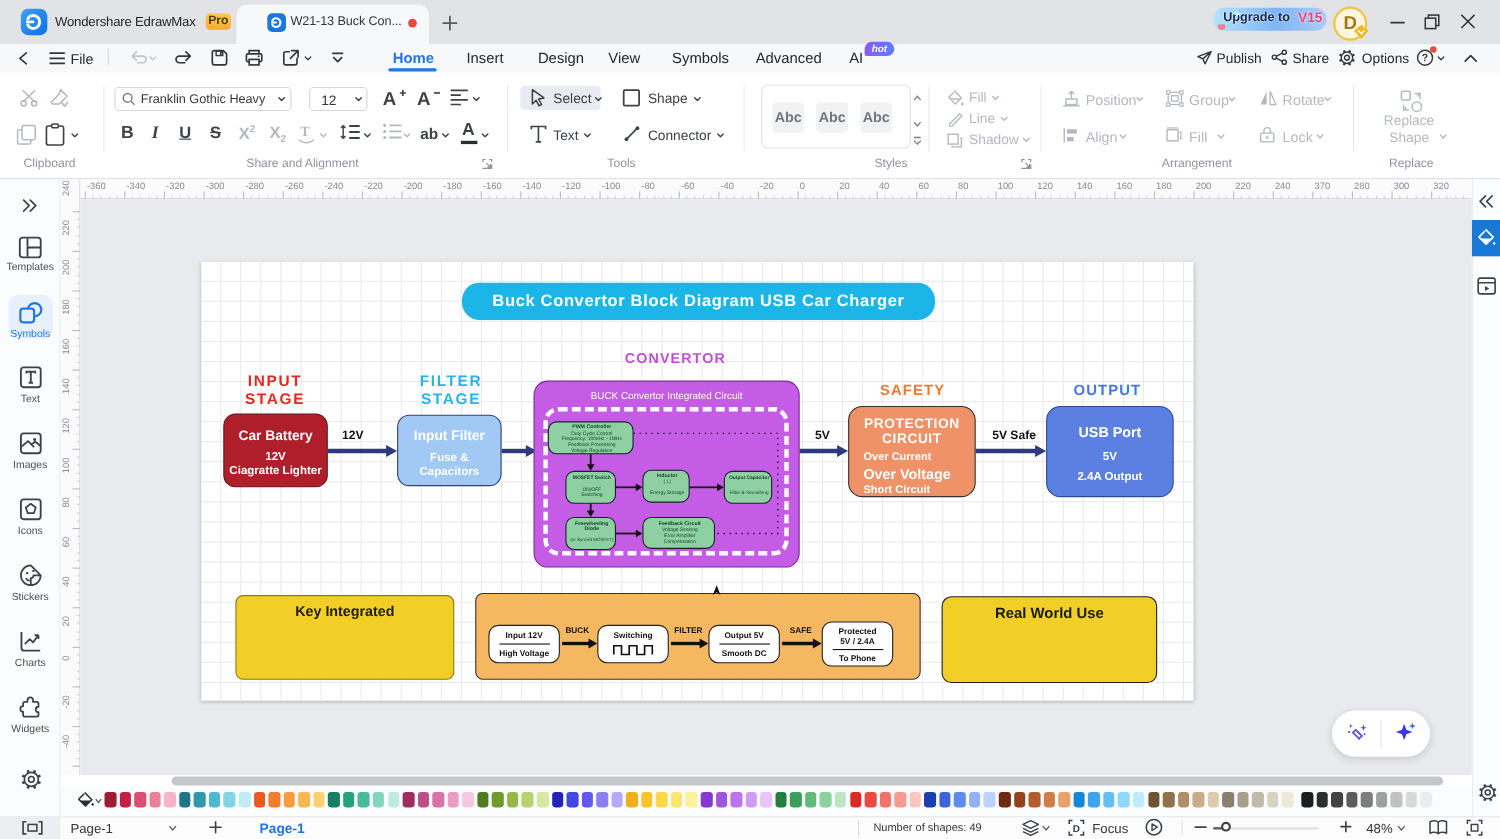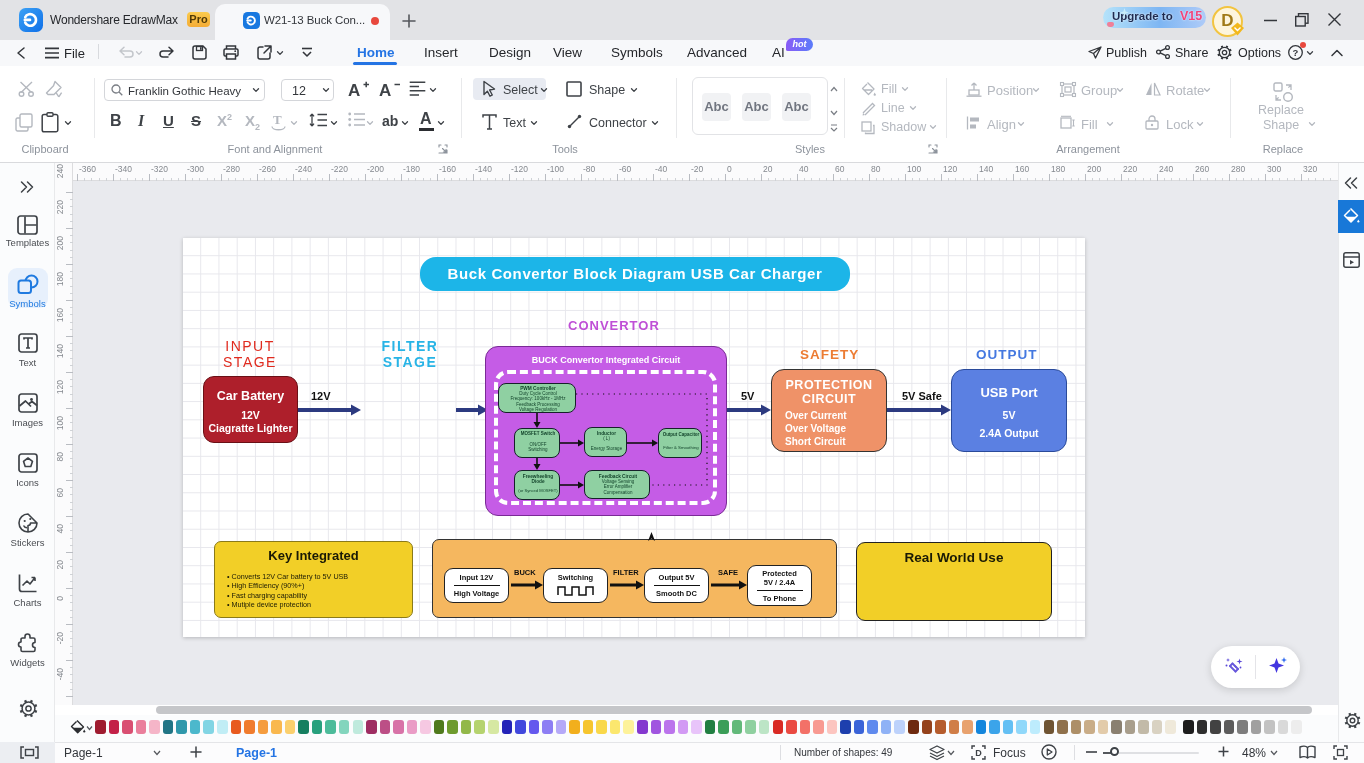--- a/index.html
+++ b/index.html
@@ -228,21 +228,21 @@
   </svg>
 <div class="a" style="left:382px;top:113px;font-size:14px;font-weight:bold;color:#3e4247">ab</div>
 <svg class="a" style="left:401px;top:119px" width="8" height="8">
     <path d="M1.5 2.8 L4 5.4 L6.5 2.8" stroke="#3e4247" stroke-width="1.3" fill="none" stroke-linecap="round" stroke-linejoin="round"></path>
   </svg>
 <div class="a" style="left:420px;top:110px;font-size:16px;font-weight:bold;color:#3e4247">A</div>
 <div class="a" style="left:419px;top:128px;width:15px;height:3.2px;background:#2b2d31"></div>
 <svg class="a" style="left:437px;top:119px" width="8" height="8">
     <path d="M1.5 2.8 L4 5.4 L6.5 2.8" stroke="#3e4247" stroke-width="1.3" fill="none" stroke-linecap="round" stroke-linejoin="round"></path>
   </svg>
-<div class="a lbl" style="left:200px;top:143px;width:150px">Font and Alignment</div>
+<div class="a lbl" style="left:200px;top:143px;width:150px">Share and Alignment</div>
 <svg class="a" style="left:438px;top:144px" width="10" height="10">
     <path d="M1 3 L1 1 L3 1 M9 3 L9 1 L7 1 M1 9 L5 9 M9 6 L9 9 L6 9 M4.5 4.5 L8 8 M8 8 L8 5.4 M8 8 L5.4 8" stroke="#8d939c" stroke-width="1.1" fill="none" stroke-linecap="round"></path>
   </svg>
 <div class="a" style="left:473px;top:78px;width:73px;height:22px;background:#e8ebf2;border-radius:4px"></div>
 <svg class="a" style="left:481px;top:80px" width="16" height="17">
     <path d="M3 1.5 L13.5 9 L8.6 10 L11.3 15 L9 16.2 L6.4 11.2 L3 14.5 Z" stroke="#3e4247" stroke-width="1.4" fill="none" stroke-linejoin="round"></path>
   </svg>
 <div class="a rtxt" style="left:503px;top:83px">Select</div>
 <svg class="a" style="left:540px;top:86px" width="8" height="8">
     <path d="M1.5 2.8 L4 5.4 L6.5 2.8" stroke="#3e4247" stroke-width="1.3" fill="none" stroke-linecap="round" stroke-linejoin="round"></path>
@@ -655,21 +655,21 @@
 <div class="a" style="left:1164.2px;top:178px;width:1px;height:3px;background:#cfd2d6"></div>
 <div class="a" style="left:1171.4px;top:178px;width:1px;height:3px;background:#cfd2d6"></div>
 <div class="a" style="left:1178.6px;top:178px;width:1px;height:3px;background:#cfd2d6"></div>
 <div class="a" style="left:1185.8px;top:178px;width:1px;height:3px;background:#cfd2d6"></div>
 <div class="a" style="left:1159.0px;top:164px;font-size:8.5px;color:#85898f">240</div>
 <div class="a" style="left:1193.0px;top:174px;width:1px;height:7px;background:#b9bcc2"></div>
 <div class="a" style="left:1200.2px;top:178px;width:1px;height:3px;background:#cfd2d6"></div>
 <div class="a" style="left:1207.4px;top:178px;width:1px;height:3px;background:#cfd2d6"></div>
 <div class="a" style="left:1214.6px;top:178px;width:1px;height:3px;background:#cfd2d6"></div>
 <div class="a" style="left:1221.8px;top:178px;width:1px;height:3px;background:#cfd2d6"></div>
-<div class="a" style="left:1195.0px;top:164px;font-size:8.5px;color:#85898f">260</div>
+<div class="a" style="left:1195.0px;top:164px;font-size:8.5px;color:#85898f">370</div>
 <div class="a" style="left:1229.0px;top:174px;width:1px;height:7px;background:#b9bcc2"></div>
 <div class="a" style="left:1236.2px;top:178px;width:1px;height:3px;background:#cfd2d6"></div>
 <div class="a" style="left:1243.4px;top:178px;width:1px;height:3px;background:#cfd2d6"></div>
 <div class="a" style="left:1250.6px;top:178px;width:1px;height:3px;background:#cfd2d6"></div>
 <div class="a" style="left:1257.8px;top:178px;width:1px;height:3px;background:#cfd2d6"></div>
 <div class="a" style="left:1231.0px;top:164px;font-size:8.5px;color:#85898f">280</div>
 <div class="a" style="left:1265.0px;top:174px;width:1px;height:7px;background:#b9bcc2"></div>
 <div class="a" style="left:1272.2px;top:178px;width:1px;height:3px;background:#cfd2d6"></div>
 <div class="a" style="left:1279.4px;top:178px;width:1px;height:3px;background:#cfd2d6"></div>
 <div class="a" style="left:1286.6px;top:178px;width:1px;height:3px;background:#cfd2d6"></div>
@@ -764,50 +764,55 @@
 <div class="a" style="left:70px;top:674.4px;width:3px;height:1px;background:#cfd2d6"></div>
 <div class="a" style="left:70px;top:681.6px;width:3px;height:1px;background:#cfd2d6"></div>
 <div class="a" style="left:70px;top:688.8px;width:3px;height:1px;background:#cfd2d6"></div>
 <div class="a" style="left:56px;top:662.0px;font-size:8.5px;color:#85898f;transform:rotate(-90deg);transform-origin:0 0;white-space:nowrap;width:30px;text-align:right;display:block;line-height:9px"><span style="display:inline-block;transform:translateY(0)">-20</span></div>
 <div class="a" style="left:66px;top:696.0px;width:7px;height:1px;background:#b9bcc2"></div>
 <div class="a" style="left:56px;top:698.0px;font-size:8.5px;color:#85898f;transform:rotate(-90deg);transform-origin:0 0;white-space:nowrap;width:30px;text-align:right;display:block;line-height:9px"><span style="display:inline-block;transform:translateY(0)">-40</span></div>
 <div class="a" style="left:73px;top:181px;width:1265px;height:524px;background:#e9eaee;overflow:hidden" id="cv">
     <div class="a" style="left:110px;top:57px;width:902px;height:399px;background:#fff;box-shadow:0 1px 4px rgba(0,0,0,0.22);background-image:linear-gradient(#e7e7ec 1px,transparent 1px),linear-gradient(90deg,#e7e7ec 1px,transparent 1px);background-size:18.24px 18.24px;background-position:-1px -1px">
       <div class="a" style="left:237px;top:19px;width:430px;height:34px;background:#1cb5e8;border-radius:16px;color:#fff;font-weight:bold;font-size:15px;text-align:center;line-height:34px;letter-spacing:0.6px">Buck Convertor Block Diagram USB Car Charger</div>
       <div class="a" style="left:385px;top:80px;font-size:13px;font-weight:bold;color:#bf4fd6;letter-spacing:1px">CONVERTOR</div>
-      <div class="a" style="left:27px;top:100px;width:80px;text-align:center;font-size:14px;font-weight:normal;color:#e02a1e;letter-spacing:1.5px;line-height:16px">INPUT<br>STAGE</div>
+      <div class="a" style="left:27px;top:100px;width:80px;text-align:center;font-size:14px;font-weight:bold;color:#e02a1e;letter-spacing:1.5px;line-height:16px">INPUT<br>STAGE</div>
       <div class="a" style="left:187px;top:100px;width:80px;text-align:center;font-size:14px;font-weight:bold;color:#28b4e6;letter-spacing:1.5px;line-height:16px">FILTER<br>STAGE</div>
       <div class="a" style="left:617px;top:109px;font-size:13.5px;font-weight:bold;color:#ec7c33;letter-spacing:1px">SAFETY</div>
       <div class="a" style="left:793px;top:109px;font-size:13.5px;font-weight:bold;color:#4478e0;letter-spacing:1px">OUTPUT</div>
       <div class="a" style="left:20px;top:138px;width:95px;height:67px;background:#ae1f2b;border-radius:11px;border:1px solid #6a1016;color:#fff;text-align:center">
         <div style="font-size:12.5px;font-weight:bold;margin-top:12px">Car Battery</div>
         <div style="font-size:10.5px;font-weight:bold;margin-top:6px">12V</div>
         <div style="font-size:10.5px;font-weight:bold;margin-top:1px">Ciagratte Lighter</div>
       </div>
+      <div class="a" style="left:178px;top:139px;width:95px;height:65px;background:#a2c8f4;border-radius:11px;border:1px solid #2f3f7a;color:#fff;text-align:center">
+        <div style="font-size:12.5px;font-weight:bold;margin-top:11px">Input Filter</div>
+        <div style="font-size:10.5px;font-weight:bold;margin-top:7px">Fuse &amp;</div>
+        <div style="font-size:10.5px;font-weight:bold;margin-top:1px">Capacitors</div>
+      </div>
       <svg class="a" style="left:115px;top:166px" width="63" height="12">
         <path d="M0 6 L54 6" stroke="#2c3a80" stroke-width="4"></path>
         <path d="M53 0.5 L63 6 L53 11.5 Z" fill="#2c3a80"></path>
       </svg>
       <div class="a" style="left:128px;top:152px;font-size:11px;font-weight:bold;color:#111">12V</div>
       <svg class="a" style="left:273px;top:166px" width="32" height="12">
         <path d="M0 6 L23 6" stroke="#2c3a80" stroke-width="4"></path>
         <path d="M22 0.5 L32 6 L22 11.5 Z" fill="#2c3a80"></path>
       </svg>
       <svg class="a" style="left:544px;top:166px" width="44" height="12">
         <path d="M0 6 L35 6" stroke="#2c3a80" stroke-width="4"></path>
         <path d="M34 0.5 L44 6 L34 11.5 Z" fill="#2c3a80"></path>
       </svg>
       <div class="a" style="left:558px;top:152px;font-size:11px;font-weight:bold;color:#111">5V</div>
       <svg class="a" style="left:704px;top:166px" width="64" height="12">
         <path d="M0 6 L55 6" stroke="#2c3a80" stroke-width="4"></path>
         <path d="M54 0.5 L64 6 L54 11.5 Z" fill="#2c3a80"></path>
       </svg>
       <div class="a" style="left:719px;top:152px;font-size:11px;font-weight:bold;color:#111">5V Safe</div>
       <div class="a" style="left:302px;top:108px;width:242px;height:170px;background:#c55ce6;border-radius:13px;border:1px solid #7a2a96"></div>
-      <div class="a" style="left:302px;top:117px;width:242px;text-align:center;font-size:9px;font-weight:bold;color:#fff;letter-spacing:0px">BUCK Convertor Integrated Circuit</div>
+      <div class="a" style="left:302px;top:117px;width:242px;text-align:center;font-size:9px;font-weight:normal;color:#fff;letter-spacing:0px">BUCK Convertor Integrated Circuit</div>
       <div class="a" style="left:311px;top:132px;width:223px;height:135px;border:4px dashed #fff;border-radius:14px"></div>
       <div class="a" style="left:315px;top:145px;width:78px;height:30px;background:#8fd0a2;border:1px solid #17202a;border-radius:8px;overflow:hidden">
         <div style="width:156px;transform:scale(0.5);transform-origin:0 0;text-align:center;color:#14452c;padding-top:2px">
           <div style="font-size:9.5px;font-weight:bold;margin-top:1px;line-height:11px">PWM Controller</div>
           <div style="font-size:9px;font-weight:normal;margin-top:0px;line-height:10.4px">Duty Cycle Control</div>
           <div style="font-size:9px;font-weight:normal;margin-top:0px;line-height:10.4px">Frequency: 100kHz - 1MHz</div>
           <div style="font-size:9px;font-weight:normal;margin-top:0px;line-height:10.4px">Feedback Processing</div>
           <div style="font-size:9px;font-weight:normal;margin-top:0px;line-height:10.4px">Voltage Regulation</div>
         </div>
       </div>
@@ -866,31 +871,30 @@
         <path d="M0 4 L19 4" stroke="#111" stroke-width="1.6"></path>
         <path d="M18 0.5 L24 4 L18 7.5 Z" fill="#111"></path>
       </svg>
       <svg class="a" style="left:393px;top:155px" width="133" height="98">
         <path d="M0 1 L131 1 L131 92 L74 92" stroke="#111" stroke-width="1.2" stroke-dasharray="1.2,4.2" fill="none"></path>
       </svg>
       <div class="a" style="left:588px;top:131px;width:116px;height:83px;background:#ef9268;border:1px solid #333;border-radius:13px;color:#fff">
         <div style="text-align:center;font-size:12.5px;font-weight:bold;margin-top:8px;letter-spacing:0.5px">PROTECTION</div>
         <div style="text-align:center;font-size:12.5px;font-weight:bold;letter-spacing:0.5px">CIRCUIT</div>
         <div style="font-size:10px;font-weight:bold;margin:4px 0 0 13px">Over Current</div>
-        <div style="font-size:10px;font-weight:bold;margin:2px 0 0 13px">Over Voltage</div>
+        <div style="font-size:13px;font-weight:bold;margin:2px 0 0 13px">Over Voltage</div>
         <div style="font-size:10px;font-weight:bold;margin:2px 0 0 13px">Short Circuit</div>
       </div>
       <div class="a" style="left:768px;top:131px;width:116px;height:83px;background:#5b80e2;border:1px solid #2a4a9a;border-radius:13px;color:#fff;text-align:center">
         <div style="font-size:13px;font-weight:bold;margin-top:15px">USB Port</div>
         <div style="font-size:10.5px;font-weight:bold;margin-top:9px">5V</div>
         <div style="font-size:10.5px;font-weight:bold;margin-top:6px">2.4A Output</div>
       </div>
       <div class="a" style="left:31px;top:303px;width:199px;height:77px;background:#f2cf27;border:1px solid #8a7a1a;border-radius:7px;color:#1a1a05">
 <div style="text-align:center;font-size:13px;font-weight:bold;margin-top:6px">Key Integrated</div>
-<div style="font-size:7.2px;margin:9px 0 0 12px;line-height:9.3px">• Converts 12V Car battery to 5V USB<br>• High Efficiency (90%+)<br>• Fast charging capability<br>• Mutiple device protection</div>
       </div>
       <div class="a" style="left:249px;top:301px;width:405px;height:79px;background:#f5b75f;border:1px solid #333;border-radius:7px"></div>
       <div class="a" style="left:261px;top:330px;width:65px;height:35px;background:#fff;border:1px solid #222;border-radius:9px;text-align:center;color:#111">
         <div style="font-size:7.5px;font-weight:bold;margin-top:4px">Input 12V</div>
         <div style="width:46px;height:1px;background:#111;margin:3px auto 3px"></div>
         <div style="font-size:7.5px;font-weight:bold;margin-top:1px">High Voltage</div>
       </div>
       <div class="a" style="left:360px;top:330px;width:65px;height:35px;background:#fff;border:1px solid #222;border-radius:9px;text-align:center;color:#111">
         <div style="font-size:7.5px;font-weight:bold;margin-top:4px">Switching</div>
         <svg style="margin:3px auto 0" width="38" height="11">

